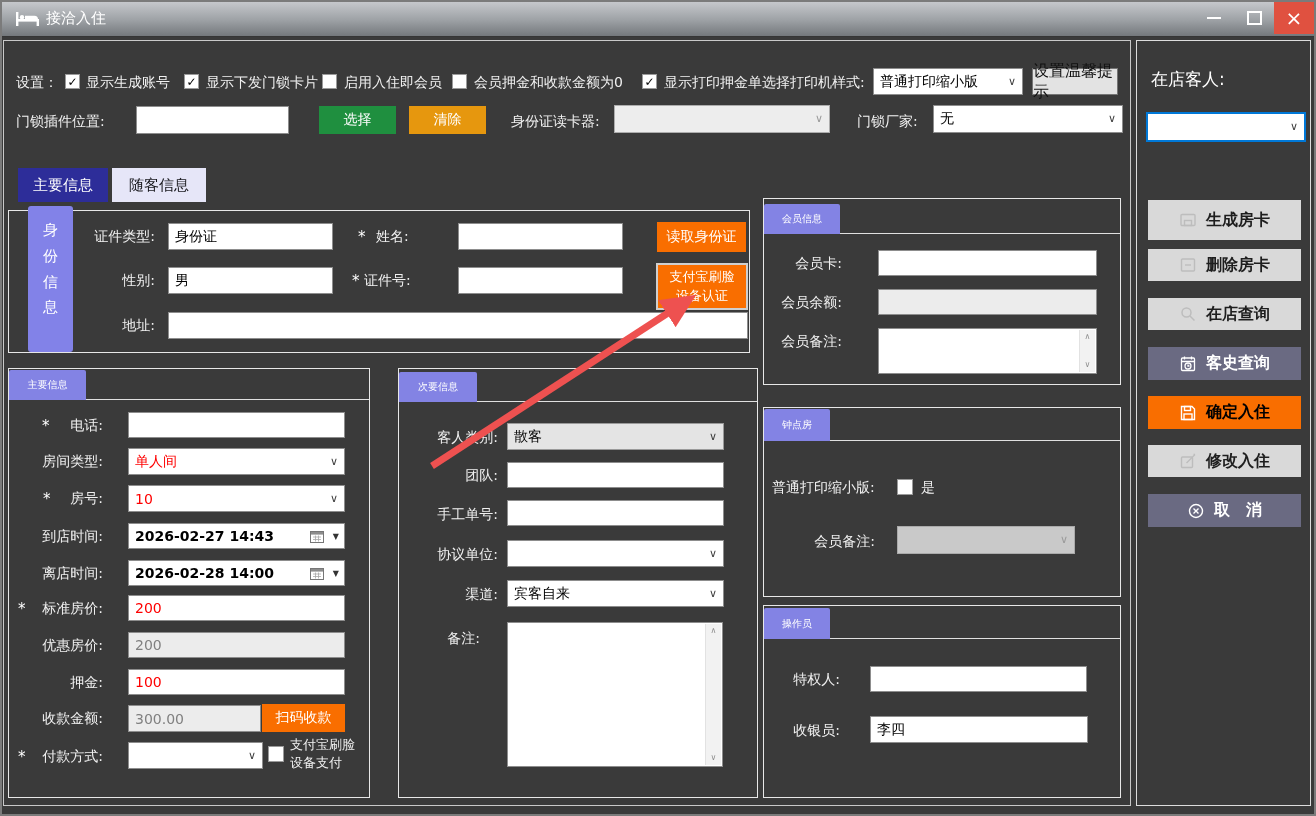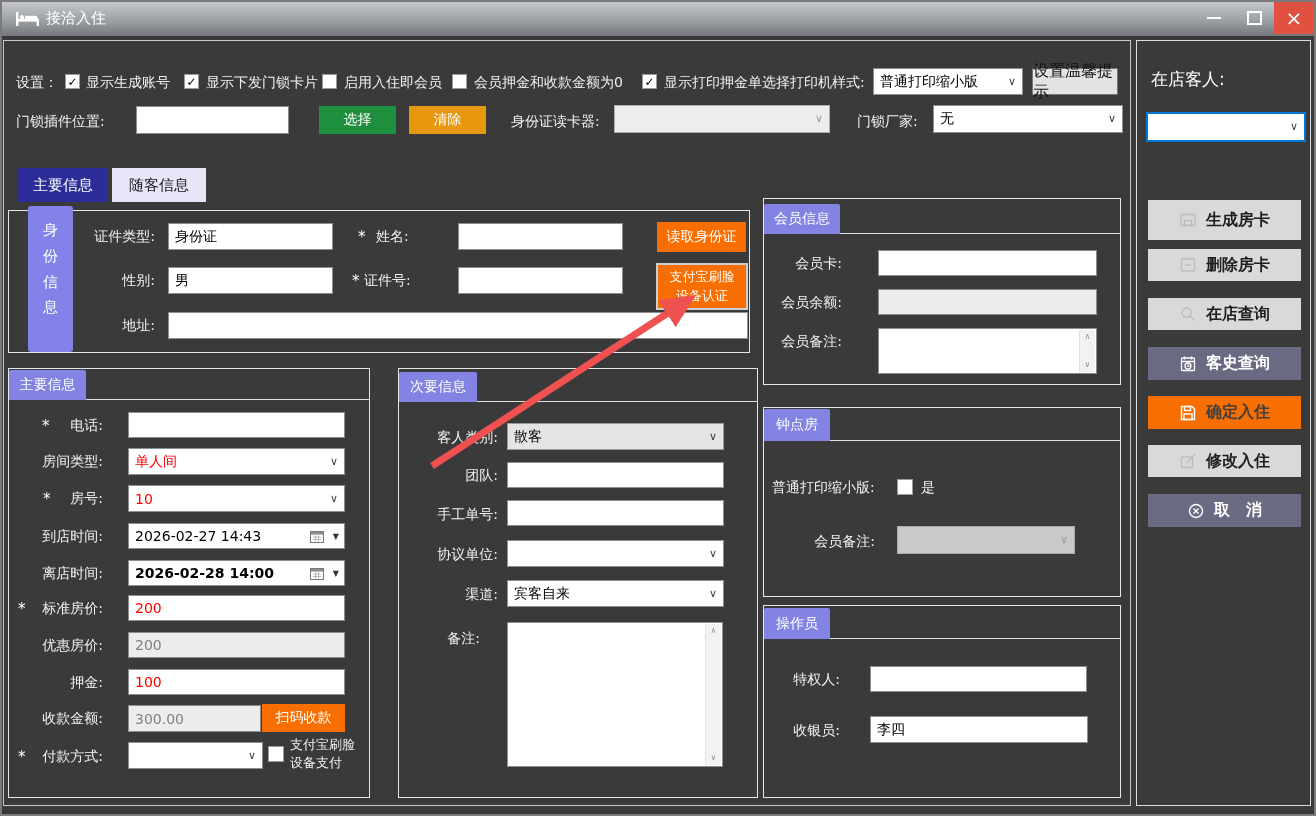--- a/index.html
+++ b/index.html
@@ -17,34 +17,34 @@
         color:#3d3d3d;font-size:11px;line-height:1}
   .chev.dim{color:#9a9a9a}
   .btn{display:flex;align-items:center;justify-content:center;cursor:pointer;
        font-size:14px;color:#fff;box-sizing:border-box}
   .btn.orange{background:#f96e00}
   .btn.green{background:#1f8f3f}
   .btn.amber{background:#e6970e}
   .btn.winbtn{background:#e3e3e3;border:1px solid #757575;color:#111;font-size:16px}
   .panel{border:1px solid #e7e7e7}
   .ptab{background:#8383e4;color:#fff;display:flex;align-items:center;
-        justify-content:center;font-size:14px;border-radius:2px 2px 0 0}
+        justify-content:center;font-size:10px;border-radius:2px 2px 0 0}
   .punder{position:absolute;height:1px;background:#e0e0e0}
   .cb{background:#fff;border:1px solid #9a9a9a;display:flex;align-items:center;
       justify-content:center;color:#000;font-weight:bold;font-size:12px;line-height:1}
   .sbar{position:absolute;top:1px;bottom:1px;right:1px;width:15px;background:#f2f2f2;
         border-left:1px solid #e2e2e2;display:flex;flex-direction:column;
         justify-content:space-between;align-items:center;color:#8f8f8f;
         font-size:8px;padding:3px 0;line-height:1}
   .sidebtn{display:flex;align-items:center;justify-content:center;gap:9px;
            font-size:16px;font-weight:600;cursor:pointer}
   .sidebtn.gray{background:#d9d9d9;color:#1e1e1e}
   .sidebtn.gray svg{color:#bdbdbd}
   .sidebtn.slate{background:#6a6a82;color:#fff}
-  .sidebtn.orange{background:#f96e00;color:#404040}
+  .sidebtn.orange{background:#f96e00;color:#000000}
   .sidebtn svg{color:#fff}
   .vtab{background:#8282e8;color:#fff;font-size:15px;text-align:center;
         white-space:pre-line;line-height:1.72;border-radius:3px;padding-top:12px}
   .preline{white-space:pre-line}
   .titlebar{background:linear-gradient(#caccd0,#9ea2a6 55%,#74787c);
             border-bottom:1px solid #353535}
   .wctl{display:flex;align-items:center;justify-content:center;color:#fff;cursor:pointer}
   .frame{position:absolute;inset:0;border:2px solid #7b7b7b;pointer-events:none;z-index:60}
   svg{display:block}
 </style>
@@ -184,21 +184,21 @@
 
 <span class="abs req" style="left:43px;top:492px">*</span>
 <span class="abs lbl r" style="left:30px;top:490px;width:73px">房号:</span>
 <div class="abs inp" style="left:128px;top:485px;width:217px;height:27px">
   <span class="red">10</span>
   <span class="chev">∨</span>
 </div>
 
 <span class="abs lbl r" style="left:30px;top:528px;width:73px">到店时间:</span>
 <div class="abs inp" style="left:128px;top:523px;width:217px;height:26px">
-  <span style="font-weight:400">2026-02-27 14:43</span>
+  <span style="font-weight:700">2026-02-27 14:43</span>
   <span class="abs" style="right:20px;top:6px">
     <svg width="14" height="13" viewBox="0 0 14 13">
         <rect x="0.5" y="1.5" width="13" height="11" fill="#fff" stroke="#777"></rect>
         <rect x="1" y="2" width="12" height="2.6" fill="#8d8d8d"></rect>
         <path d="M3 7 h8 M3 9.5 h8 M5.5 5.5 v6 M8.5 5.5 v6" stroke="#a8a8a8" stroke-width="0.8"></path>
       </svg>
   </span>
   <span class="abs" style="right:5px;top:8px;font-size:8px;color:#333">▼</span>
 </div>
 

